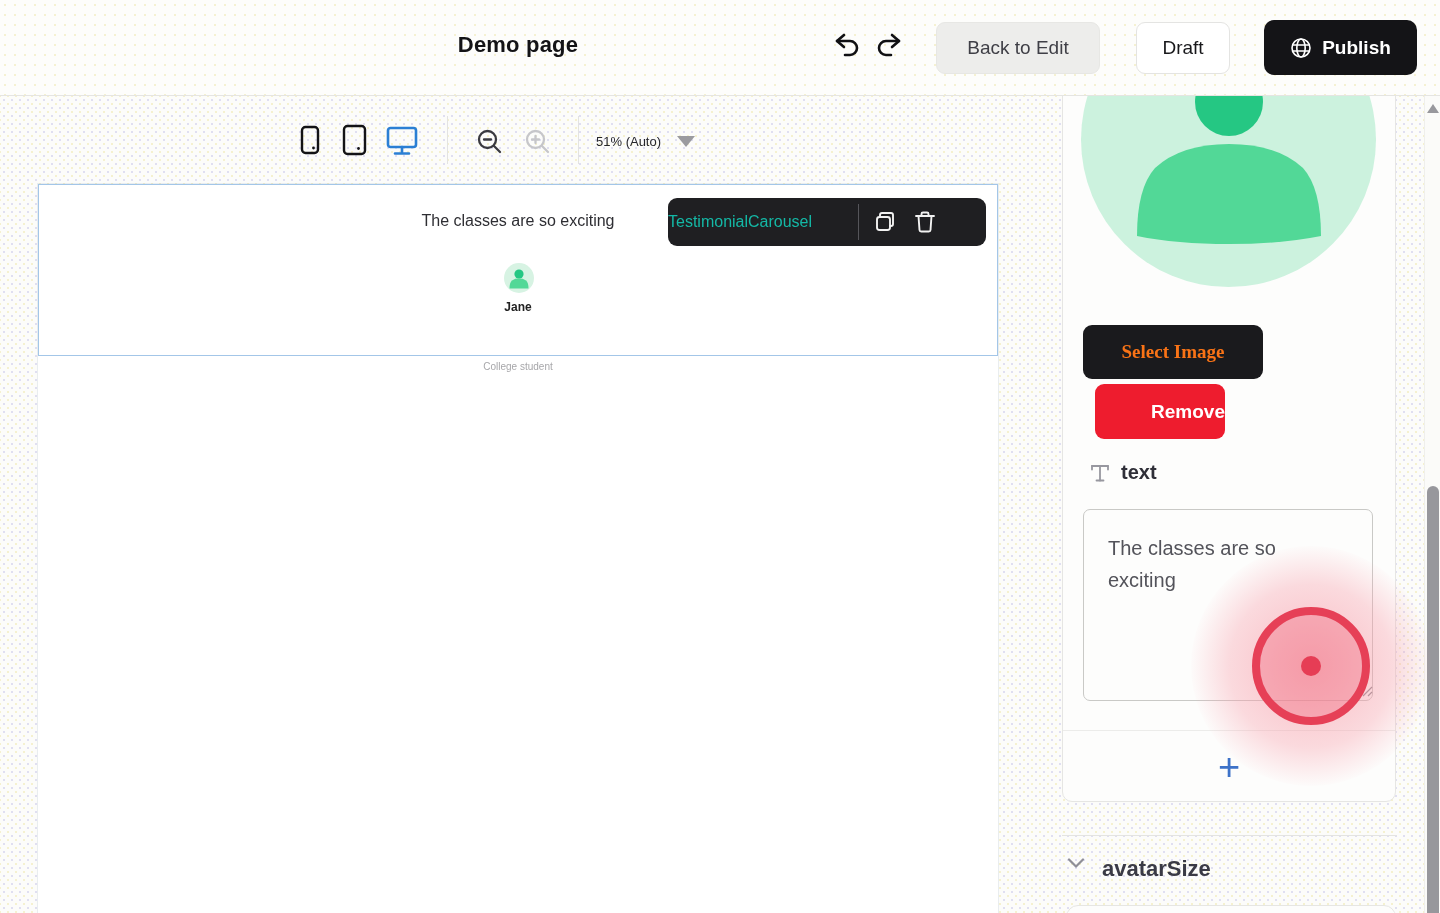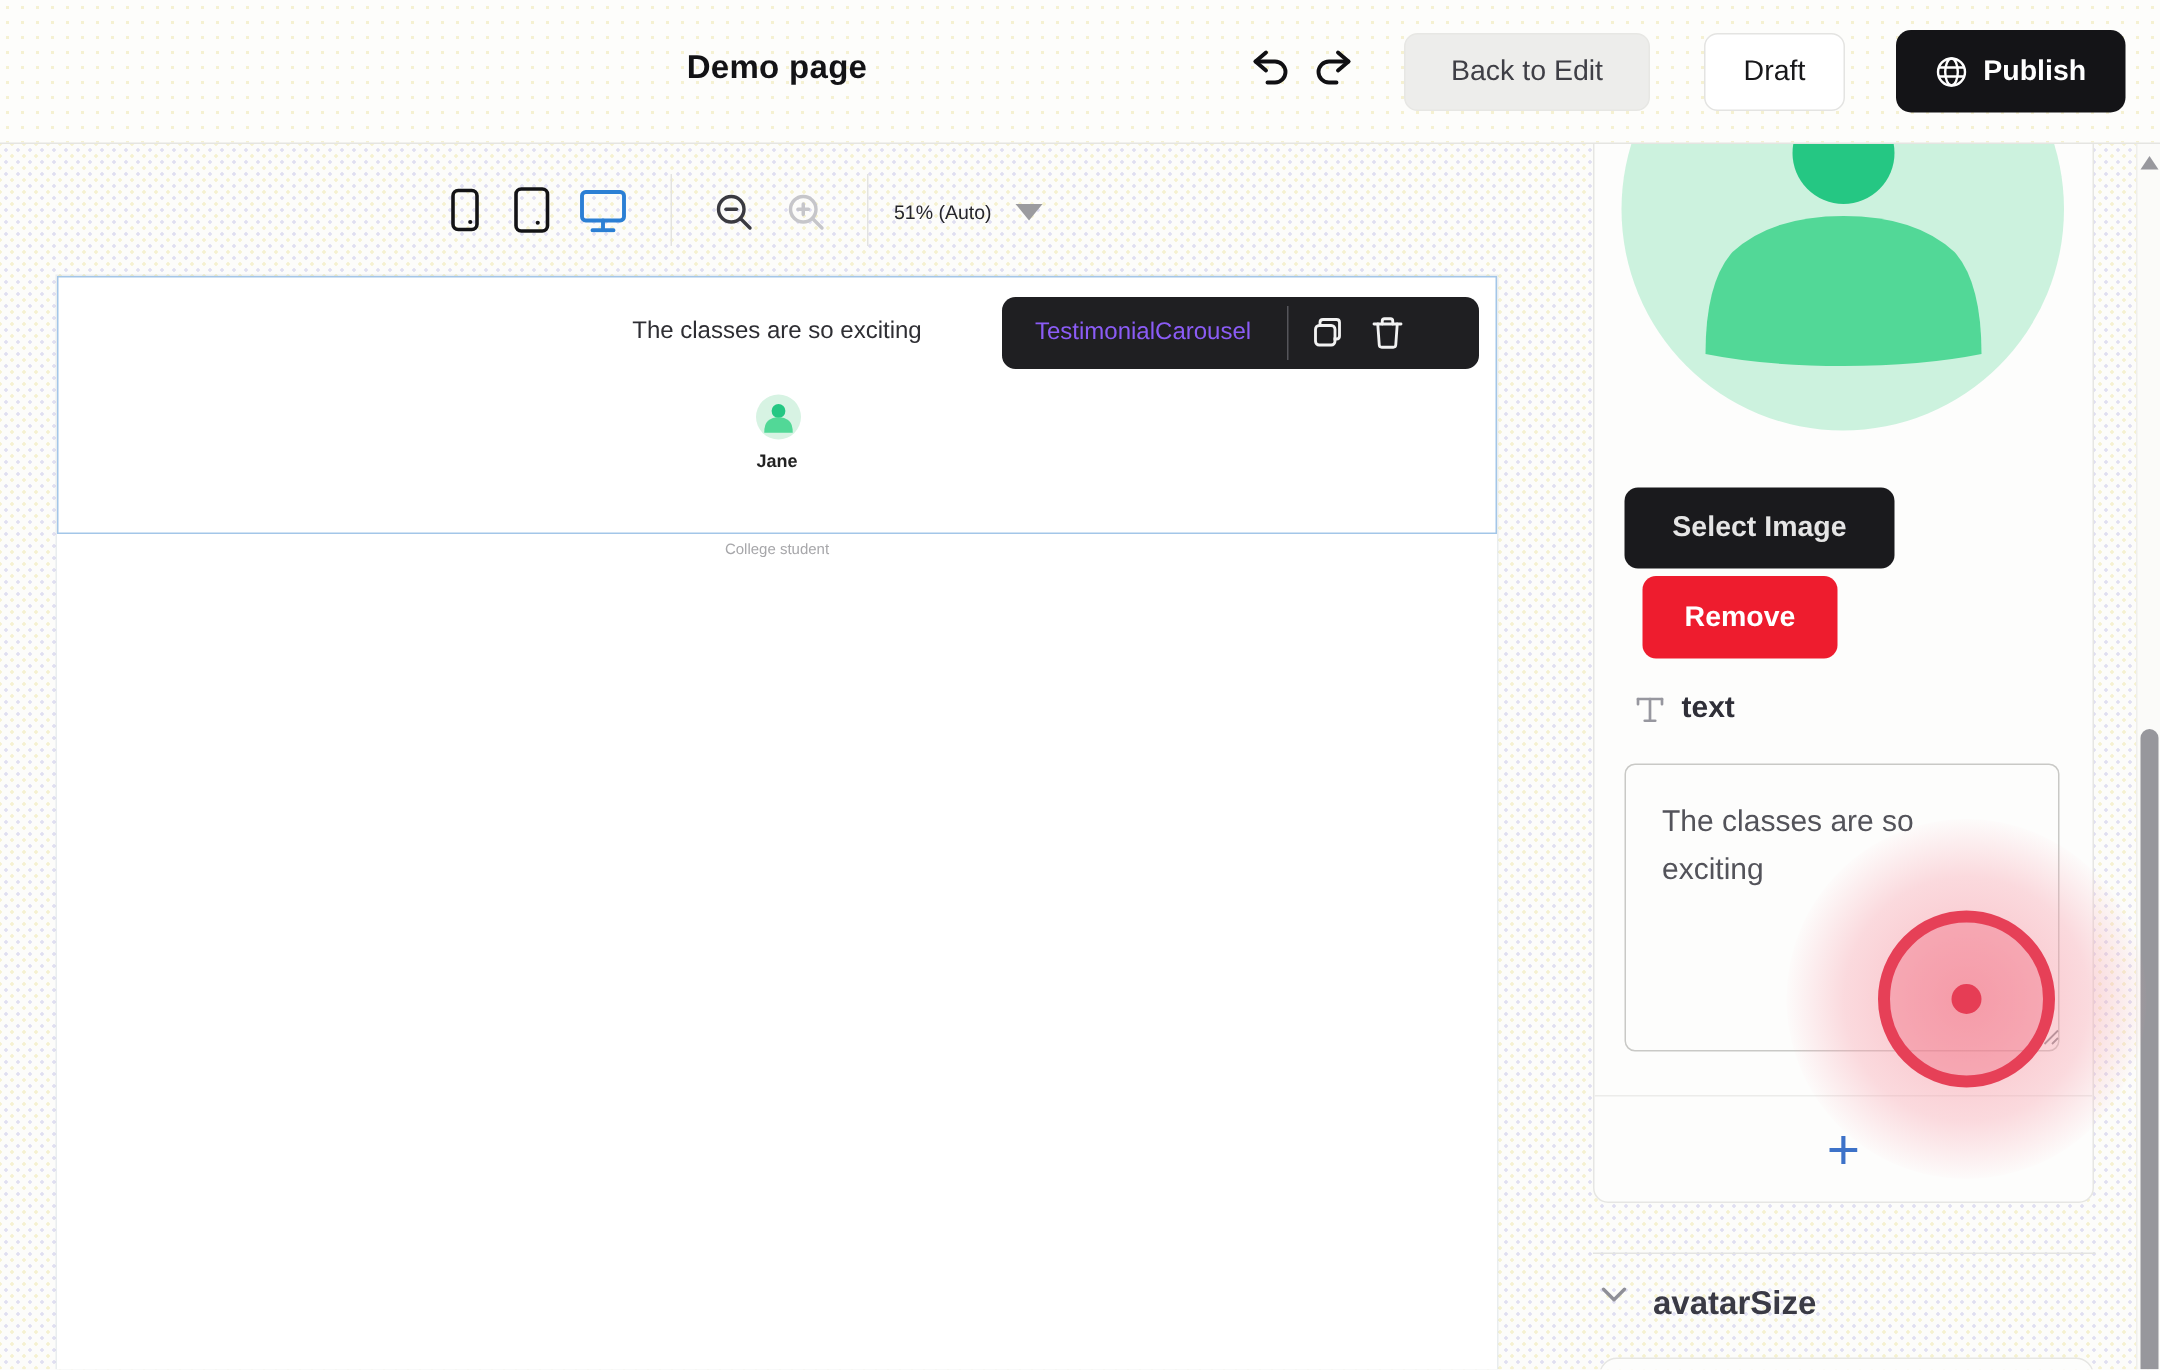--- a/index.html
+++ b/index.html
@@ -70,38 +70,38 @@
   }
   .quote-text { position:absolute; left:0; top:27px; width:100%; text-align:center; font-size:16px; color:#2e2e33; }
   .mini-avatar { position:absolute; left:465px; top:78px; width:30px; height:30px; border-radius:50%; background:#d7f3e3; overflow:hidden; }
   .mini-name { position:absolute; left:0; top:115px; width:100%; text-align:center; font-size:12px; font-weight:bold; color:#222; }
   .mini-role { position:absolute; left:0; top:132px; width:100%; text-align:center; font-size:10px; color:#a7a7aa;margin-top:44px; }
   
   .pill {
     position:absolute; left:668px; top:102px; width:318px; height:48px;
     background:#1f1f22; border-radius:9px; display:flex; align-items:center; z-index:5;
   }
-  .pill-label { color:#8b5cf6; font-size:16px; padding-left:22px; flex:0 0 auto; width:190px; }
+  .pill-label { color:#14b8a6; font-size:16px; flex:0 0 auto; width:190px; }
   .pill-sep { width:1px; height:36px; background:#55555a; margin-right:6px; }
   .pill-icon-btn { width:40px; height:40px; background:none; border:none; cursor:pointer; display:flex; align-items:center; justify-content:center; }
   
   .card1 {
     position:absolute; left:1062px; top:-24px; width:334px; height:730px;
     border:1px solid #e6e6e3; border-radius:10px; background:#fdfdfc; overflow:hidden;
   }
   .big-avatar { position:absolute; left:18px; top:-81px; width:295px; height:295px; border-radius:50%; background:#ccf2de; overflow:hidden; }
   .select-image-btn {
     position:absolute; left:20px; top:252px; width:180px; height:54px;
-    background:#1a1a1d; color:#e5e5e5; font-size:19px; font-weight:bold;
-    border:none; border-radius:9px; cursor:pointer;
+    background:#1a1a1d; color:#f97316; font-size:19px; font-weight:bold;
+    border:none; border-radius:9px; cursor:pointer;font-family:Liberation Serif, serif;
   }
   .remove-btn {
     position:absolute; left:32px; top:311px; width:130px; height:55px;
     background:#ee1c2e; color:#fff; font-size:19px; font-weight:bold;
-    border:none; border-radius:9px; cursor:pointer;
+    border:none; border-radius:9px; cursor:pointer;text-align:right;
   }
   .field-label-row { position:absolute; left:26px; top:388px; display:flex; align-items:center; gap:10px; }
   .field-label { font-size:20px; font-weight:bold; color:#2f2f38; }
   .text-area {
     position:absolute; left:20px; top:436px; width:290px; height:192px;
     border:1px solid #c9c9c6; border-radius:7px; background:transparent;
     font-family:"Liberation Sans", sans-serif; font-size:20px; color:#53535a;
     line-height:32px; padding:22px 24px; resize:none; outline:none;
   }
   .resize-grip { position:absolute; left:298px; top:612px; width:12px; height:12px; }

